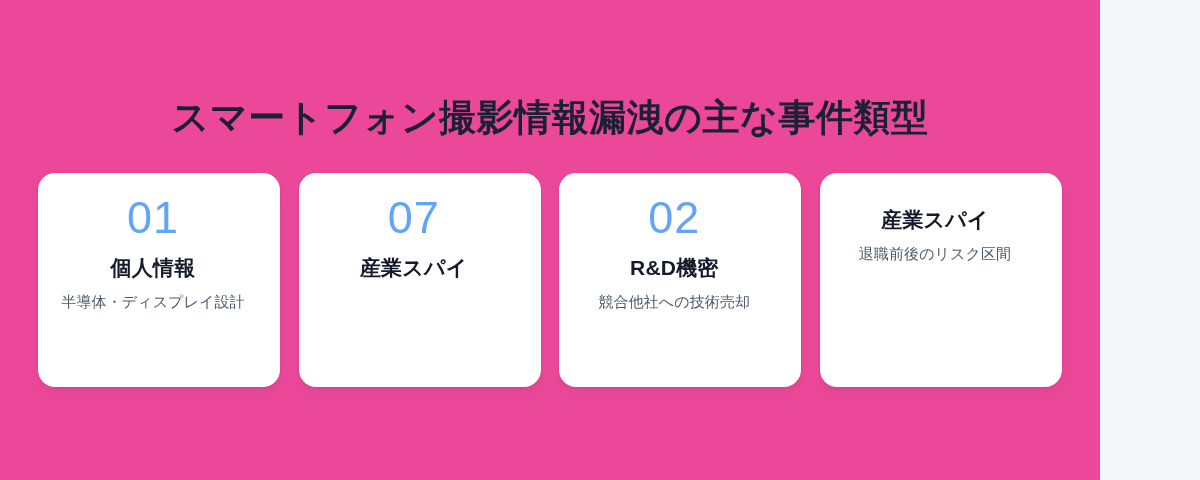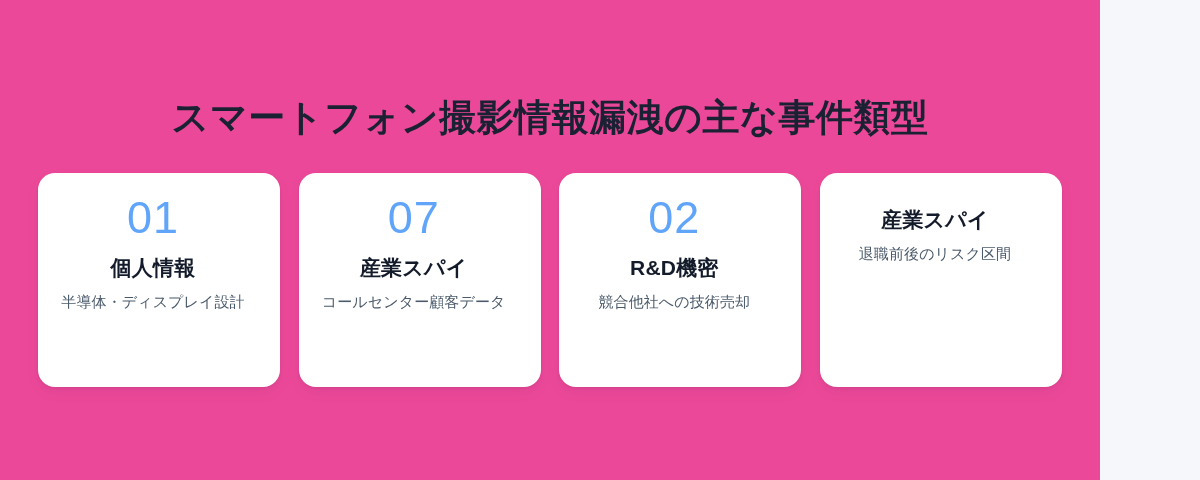--- a/index.html
+++ b/index.html
@@ -103,21 +103,20 @@
 
     <div class="card">
       <div class="card-number">01</div>
       <div class="card-heading">個人情報</div>
       <div class="card-desc">半導体・ディスプレイ設計</div>
     </div>
 
     <div class="card">
       <div class="card-number">07</div>
       <div class="card-heading">産業スパイ</div>
-      <div class="card-desc">コールセンター顧客データ</div>
     </div>
 
     <div class="card">
       <div class="card-number">02</div>
       <div class="card-heading">R&amp;D機密</div>
       <div class="card-desc">競合他社への技術売却</div>
     </div>
 
     <div class="card">
       <div class="card-heading">産業スパイ</div>

